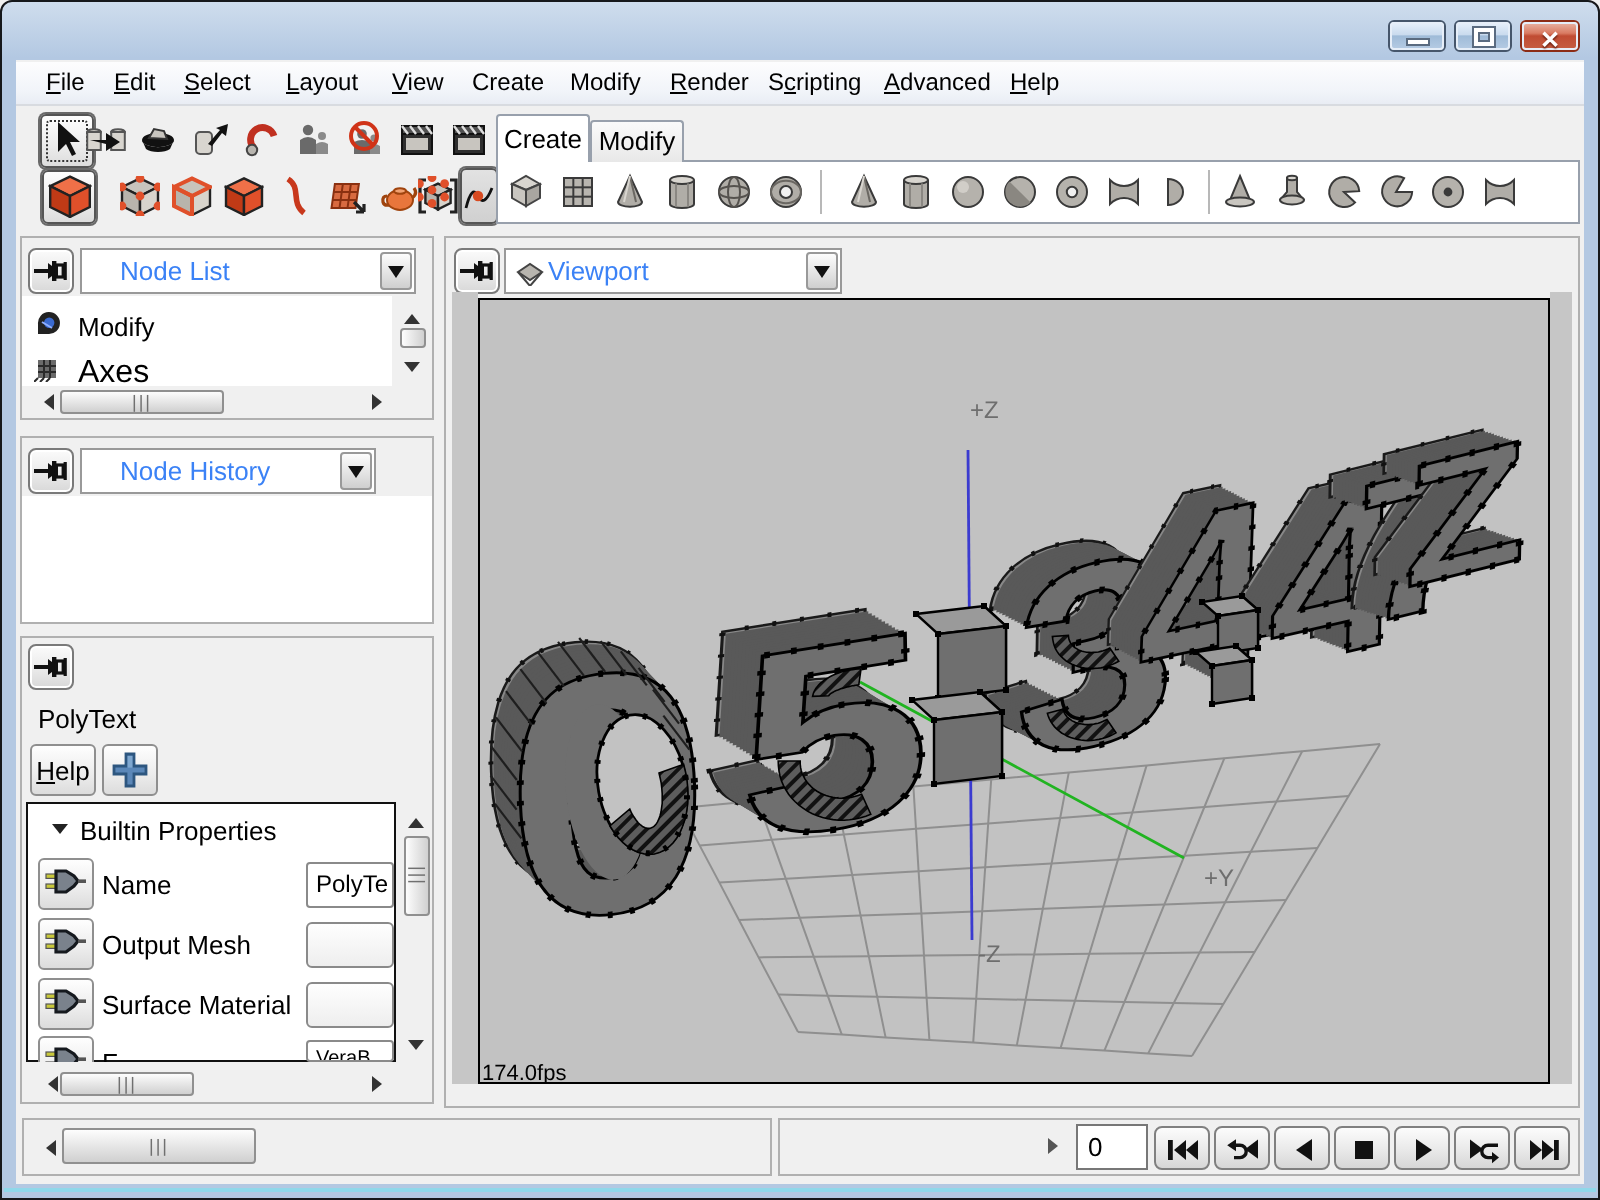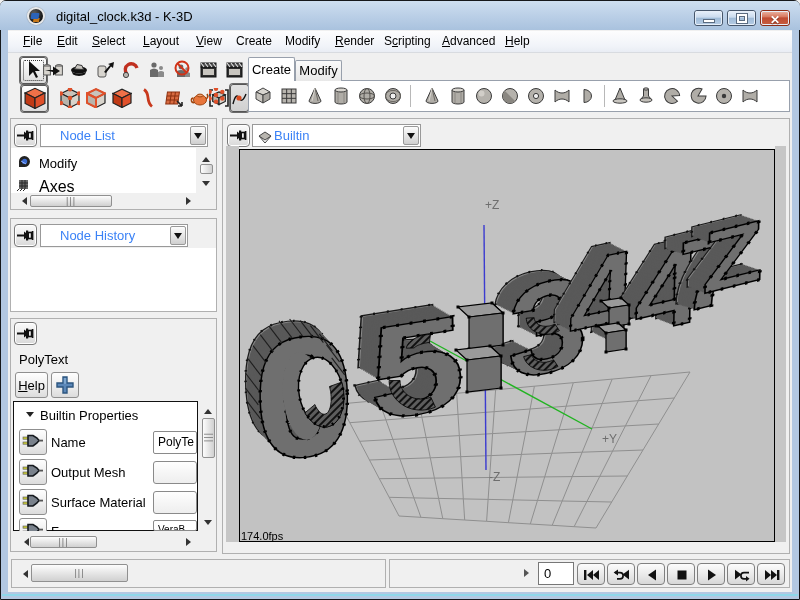--- a/index.html
+++ b/index.html
@@ -60,26 +60,20 @@
 .fld{position:absolute;background:#fff;border:1px solid #8a8a8a;border-radius:2px;font-size:12px;padding:3px 0 0 4px;overflow:hidden;white-space:nowrap}
 .fldg{position:absolute;background:linear-gradient(#fefefe,#eee);border:1px solid #8a8a8a;border-radius:3px}
 
 .tbtn{position:absolute;width:28px;height:22px;background:linear-gradient(#fcfcfc,#e9e9e9 55%,#d7d7d7);
  border:1px solid #808080;border-radius:4px}
 .tbtn svg{position:absolute;left:0;top:0}
 </style></head>
 <body>
 <div id="win">
     <div id="frame"></div>
-    <div id="title">
-      <div id="appicon">
-        <i></i>
-      </div>
-      <span class="txt">digital_clock.k3d - K-3D</span>
-    </div>
     <div class="capbtn" id="bmin">
       <div class="inr"></div>
       <div class="g"></div>
     </div>
     <div class="capbtn" id="bmax">
       <div class="inr"></div>
       <div class="g"></div>
     </div>
     <div class="capbtn" id="bclose">
       <div class="inr"></div>
@@ -425,21 +419,21 @@
         <path d="M9,6.5 L11,8 L11,13 L9,14.5 Z" fill="#111"></path>
         <rect x="11" y="5.5" width="2.2" height="10" fill="#111"></rect>
         <rect x="13.2" y="7.5" width="3.4" height="6" fill="none" stroke="#111" stroke-width="1.6"></rect>
         <rect x="16.8" y="6" width="1.6" height="9" fill="#111"></rect>
       </svg></div>
     <div class="combo" style="left:252px;top:124px;width:169px;height:23px">
       <svg style="position:absolute;left:5px;top:6px" width="14" height="12" viewBox="0 0 14 12">
         <path d="M1,5 L7,1 L13,5 L7,9 Z" fill="#b8b5af" stroke="#444"></path>
         <path d="M1,5 L7,12 L13,5" fill="none" stroke="#444"></path>
       </svg>
-      <span class="lbl" style="left:21px">Builtin</span>
+      <span class="lbl" style="left:21px">Viewport</span>
       <div class="drop"></div>
     </div>
     <div style="position:absolute;left:226px;top:146px;width:13px;height:396px;background:#c6c6c6"></div>
     <div style="position:absolute;left:775px;top:146px;width:11px;height:396px;background:#c6c6c6"></div>
     <div style="position:absolute;left:239px;top:149px;width:536px;height:393px;background:#c2c2c2;border:1.5px solid #000"></div>
     <svg width="534" height="391" viewBox="0 0 534 391" style="position:absolute;left:240px;top:150px;background:#c2c2c2">
 <defs>
         <pattern id="hat" width="5" height="5" patternUnits="userSpaceOnUse" patternTransform="rotate(45)">
           <rect width="5" height="5" fill="#5d5d5d"></rect>
           <rect width="2" height="5" fill="#111"></rect>

